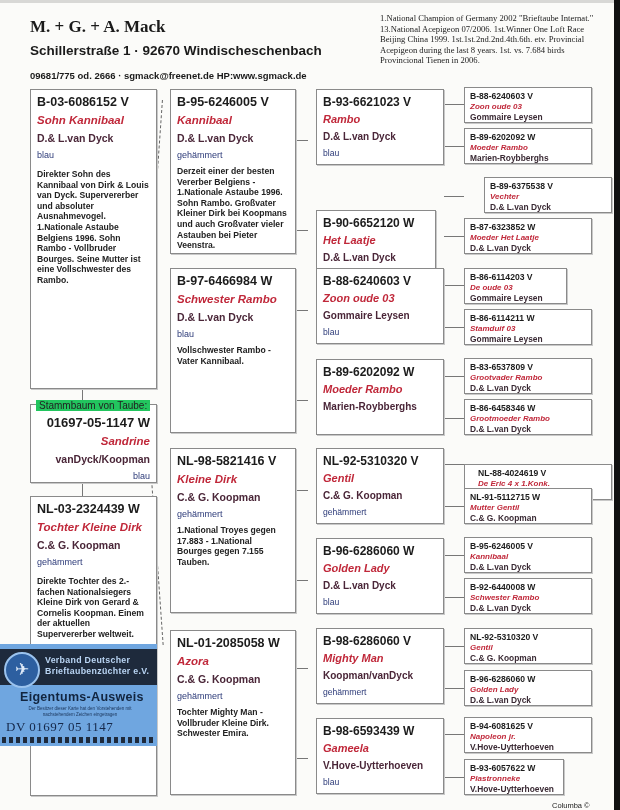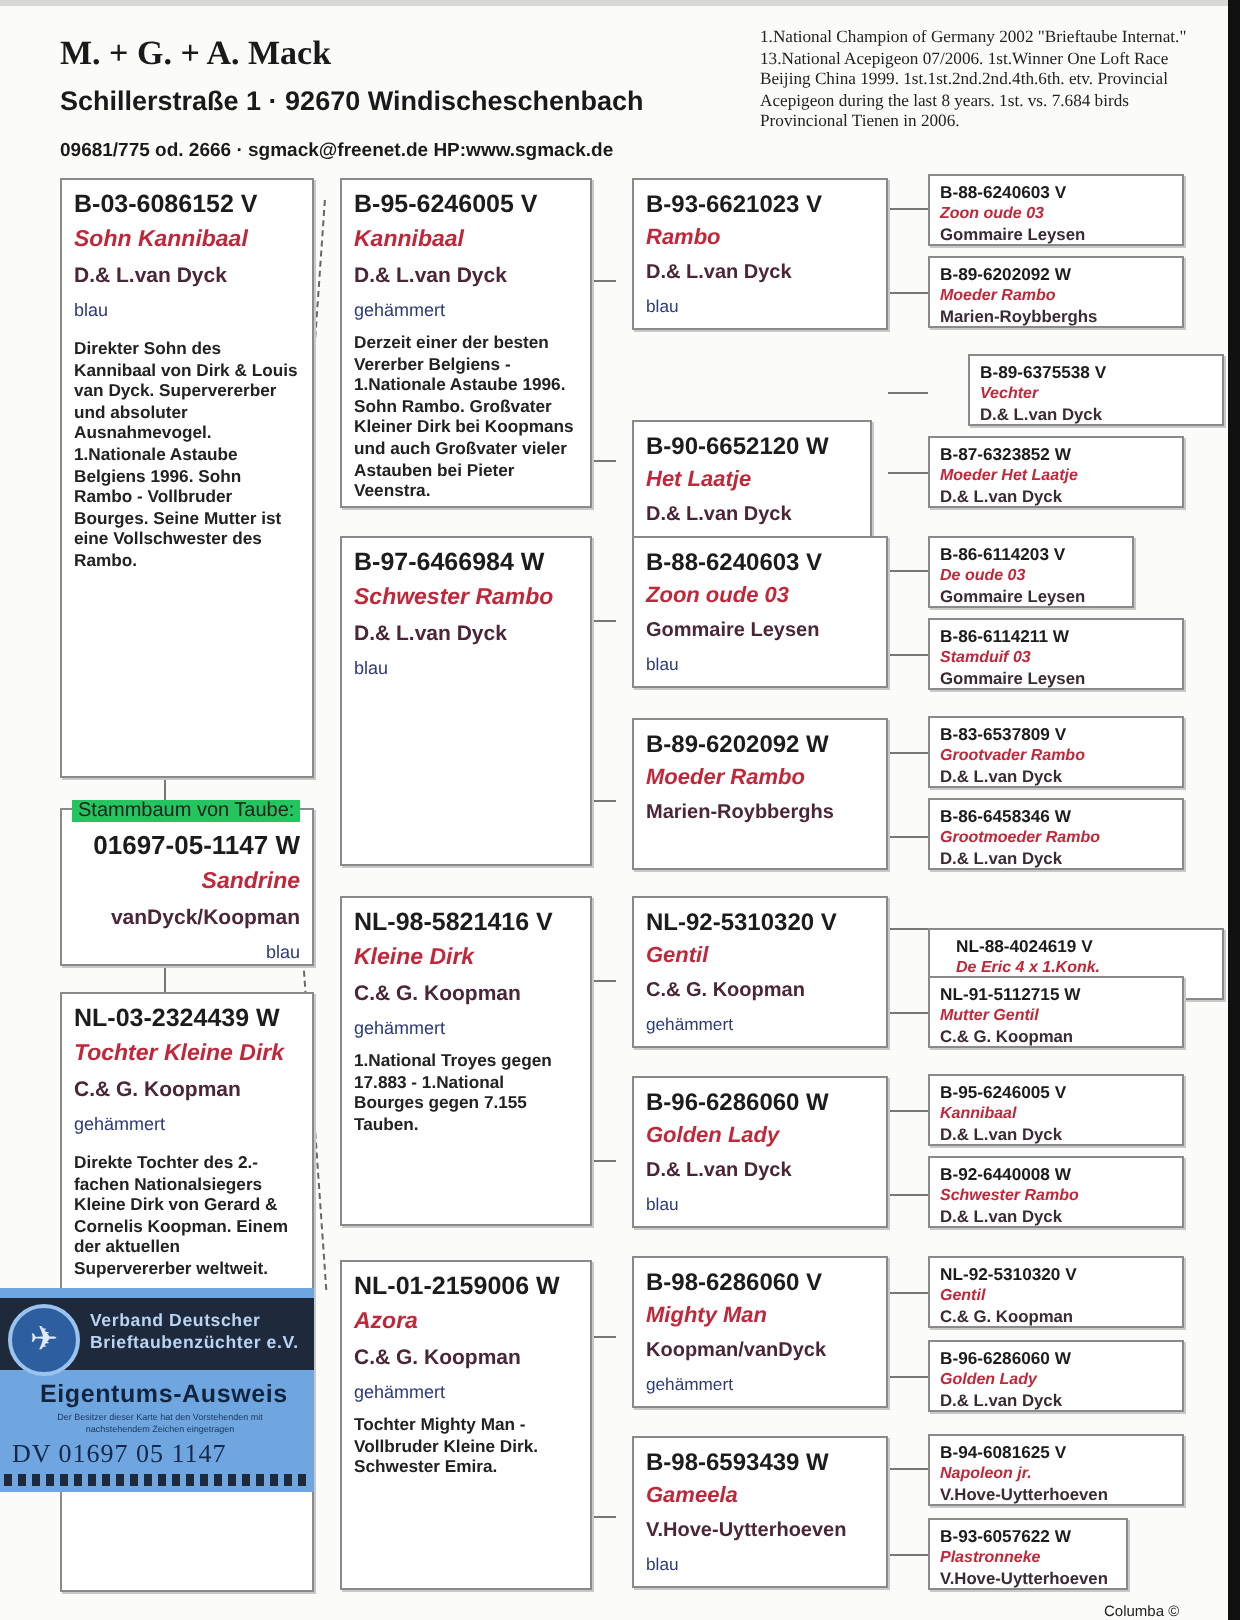--- a/index.html
+++ b/index.html
@@ -143,30 +143,31 @@
     <div class="pname">Kannibaal</div>
     <div class="breeder">D.&amp; L.van Dyck</div>
     <div class="color">gehämmert</div>
     <div class="desc" style="margin-top:6px;">Derzeit einer der besten Vererber Belgiens - 1.Nationale Astaube 1996. Sohn Rambo. Großvater Kleiner Dirk bei Koopmans und auch Großvater vieler Astauben bei Pieter Veenstra.</div>
   </div>
   <div class="box g1" style="left:170px; top:268px; width:126px; height:165px;">
     <div class="ring">B-97-6466984 W</div>
     <div class="pname">Schwester Rambo</div>
     <div class="breeder">D.&amp; L.van Dyck</div>
     <div class="color">blau</div>
+    <div class="desc" style="margin-top:6px;">Vollschwester Rambo - Vater Kannibaal.</div>
   </div>
   <div class="box g1" style="left:170px; top:448px; width:126px; height:165px;">
     <div class="ring">NL-98-5821416 V</div>
     <div class="pname">Kleine Dirk</div>
     <div class="breeder">C.&amp; G. Koopman</div>
     <div class="color">gehämmert</div>
     <div class="desc" style="margin-top:6px;">1.National Troyes gegen 17.883 - 1.National Bourges gegen 7.155 Tauben.</div>
   </div>
   <div class="box g1" style="left:170px; top:630px; width:126px; height:165px;">
-    <div class="ring">NL-01-2159006 W</div>
+    <div class="ring">NL-01-2085058 W</div>
     <div class="pname">Azora</div>
     <div class="breeder">C.&amp; G. Koopman</div>
     <div class="color">gehämmert</div>
     <div class="desc" style="margin-top:6px;">Tochter Mighty Man - Vollbruder Kleine Dirk. Schwester Emira.</div>
   </div>
 
   <div class="box g3" style="left:316px; top:89px; width:128px; height:76px;">
     <div class="ring">B-93-6621023 V</div>
     <div class="pname">Rambo</div>
     <div class="breeder">D.&amp; L.van Dyck</div>

